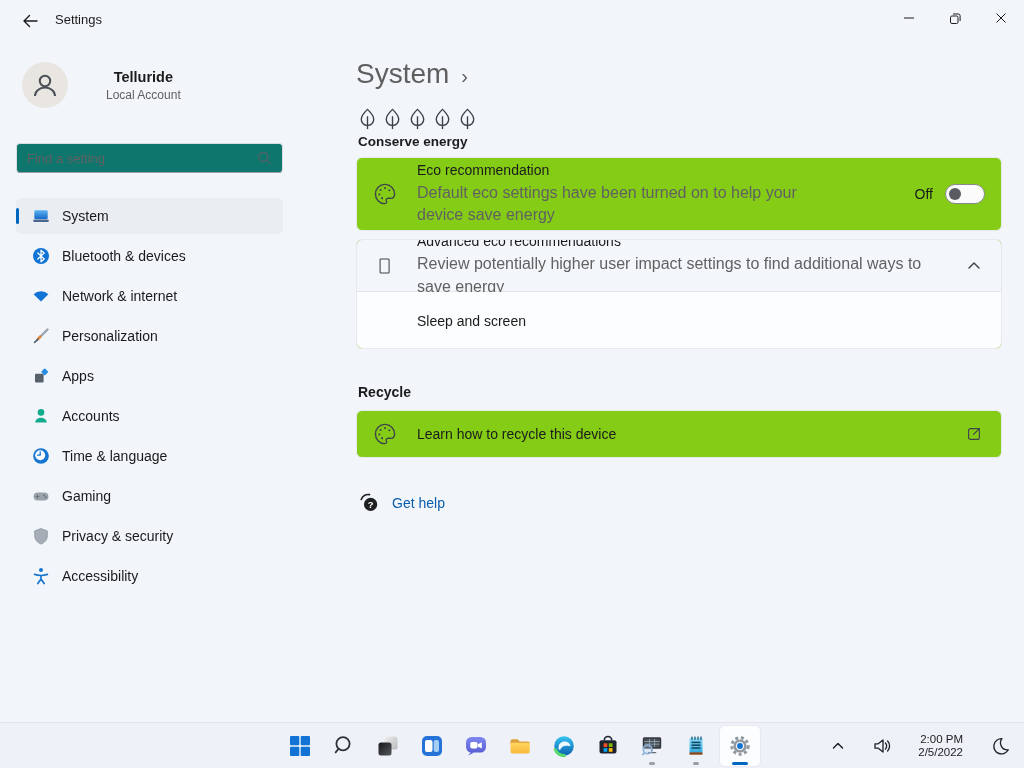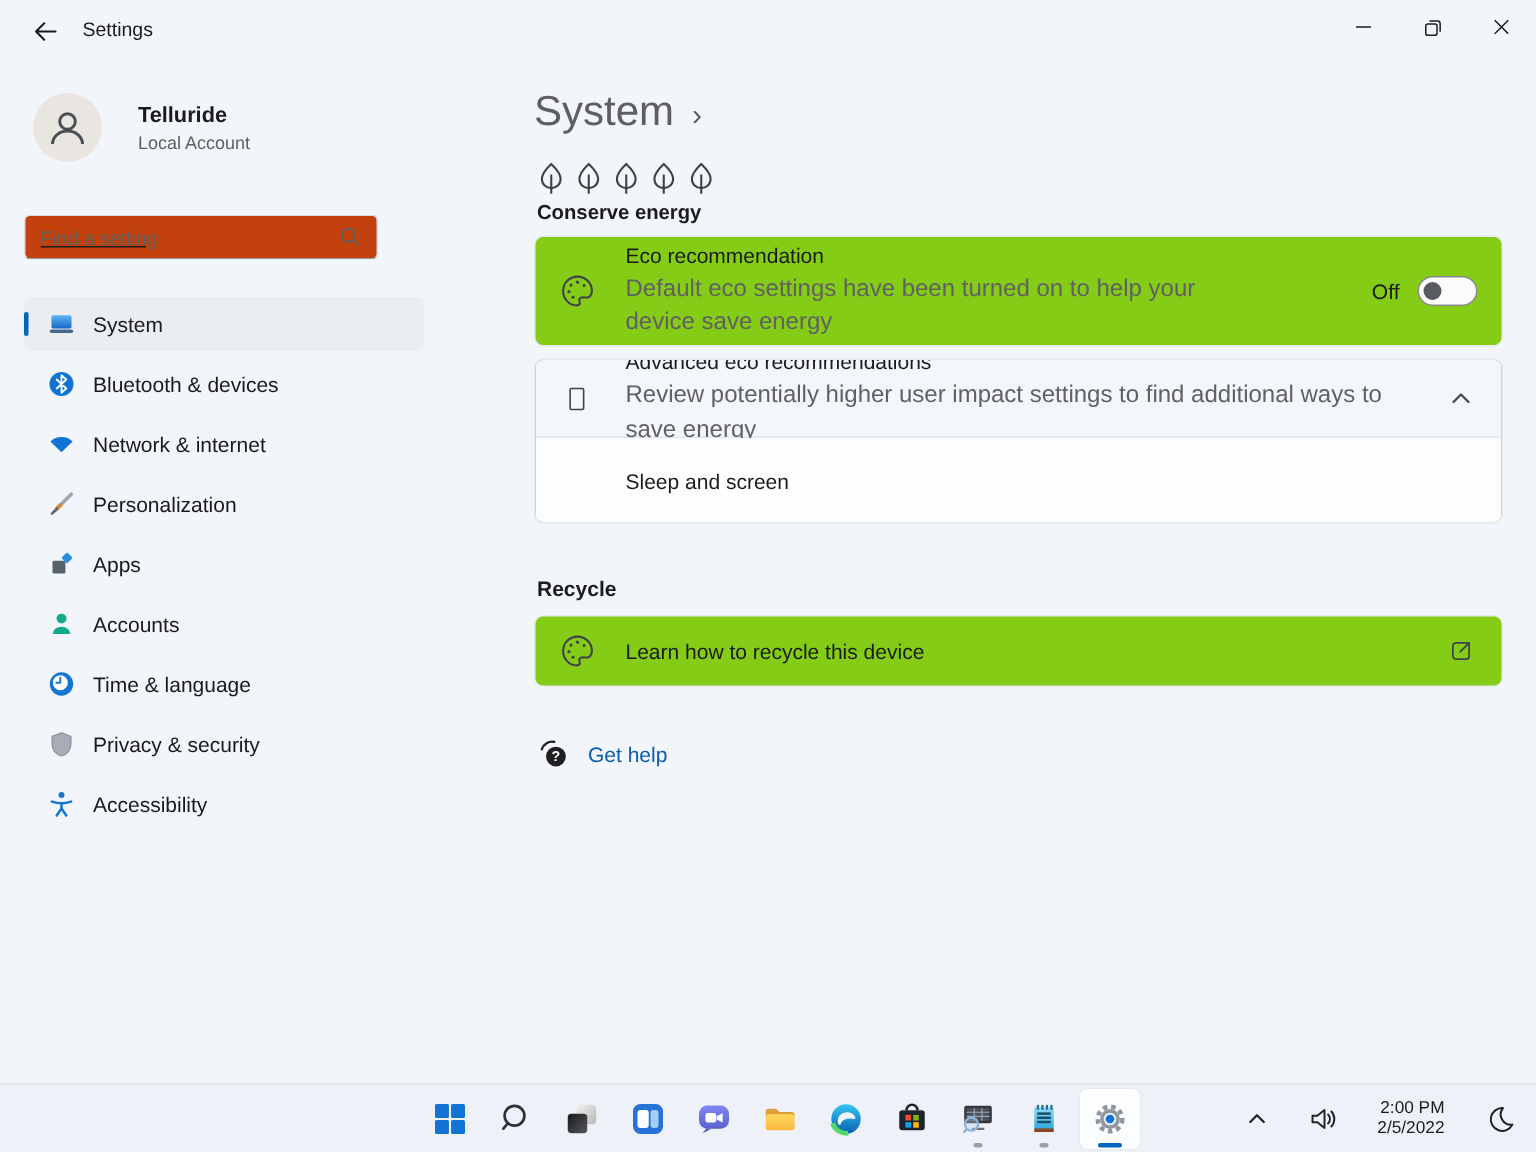--- a/index.html
+++ b/index.html
@@ -19,27 +19,27 @@
     display:flex; align-items:center; justify-content:center; border-radius:4px; cursor:pointer; }
   .app-title { position:absolute; left:55px; top:12px; font-size:13px; color:#1b1b1b; }
   .win-controls { position:absolute; right:0; top:0; display:flex; }
   .win-btn { width:46px; height:36px; display:flex; align-items:center; justify-content:center; cursor:pointer; }
 
   
   .sidebar { position:absolute; top:40px; left:0; width:300px; bottom:46px; }
   .profile { position:absolute; left:22px; top:22px; display:flex; align-items:center; cursor:pointer; }
   .avatar { width:46px; height:46px; border-radius:50%; background:#e9e6e2;
     display:flex; align-items:center; justify-content:center; overflow:hidden; }
-  .profile-text { margin-left:24px; }
+  .profile-text { margin-left:38px;text-align:center; }
   .profile-name { font-size:14.5px; font-weight:bold; color:#1b1b1b; }
   .profile-type { font-size:12px; color:#5f5f5f; margin-top:3px; }
 
-  .searchbox { position:absolute; left:16px; top:103px; width:236px; height:30px;
-    background:#c2410c; border:1px solid #d9dce1; border-bottom-color:#9a9ea6;
-    border-radius:4px; display:flex; align-items:center; padding:0 10px;text-decoration:underline; }
+  .searchbox { position:absolute; left:16px; top:103px; width:267px; height:30px;
+    background:#0f766e; border:1px solid #d9dce1; border-bottom-color:#9a9ea6;
+    border-radius:4px; display:flex; align-items:center; padding:0 10px; }
   .searchbox input { flex:1; border:none; outline:none; background:transparent;
     font-family:inherit; font-size:13px; color:#1b1b1b; }
   .searchbox input::placeholder { color:#606060; }
 
   .nav { position:absolute; left:16px; top:158px; width:267px; }
   .nav-item { position:relative; height:36px; margin-bottom:4px; border-radius:5px;
     display:flex; align-items:center; cursor:pointer; }
   .nav-item.active { background:#eaedf2; }
   .nav-item .accent { display:none; }
   .nav-item.active .accent { display:block; position:absolute; left:0; top:10px;
@@ -263,20 +263,32 @@
       <span class="nav-ic">
         <svg viewBox="0 0 18 18" width="18" height="18">
           <circle cx="9" cy="9" r="7.8" fill="#1576d2"></circle>
           <circle cx="8.2" cy="8.2" r="5" fill="#ffffff"></circle>
           <path d="M8.2 8.2 L8.2 4.8 M8.2 8.2 L5.6 8.2" stroke="#1576d2" stroke-width="1.3" stroke-linecap="round"></path>
         </svg>
       </span>
       <span class="nav-label">Time &amp; language</span>
     </div>
 
+    <div class="nav-item">
+
+      <span class="nav-ic">
+        <svg viewBox="0 0 18 18" width="18" height="18">
+          <rect x="1.6" y="5.4" width="14.8" height="8" rx="4" fill="#9aa2ac"></rect>
+          <path d="M5.4 8 v3 M3.9 9.5 h3" stroke="#6b737d" stroke-width="1.1" stroke-linecap="round"></path>
+          <circle cx="12" cy="8.4" r="1" fill="#6b737d"></circle>
+            <circle cx="13.8" cy="10.2" r="1" fill="#6b737d"></circle>
+        </svg>
+      </span>
+      <span class="nav-label">Gaming</span>
+    </div>
 
     <div class="nav-item">
 
       <span class="nav-ic">
         <svg viewBox="0 0 18 18" width="18" height="18">
           <path d="M9 1.6 L15.3 3.9 V8.6 C15.3 12.9 12.5 15.8 9 17 C5.5 15.8 2.7 12.9 2.7 8.6 V3.9 Z" fill="#a6adb6" stroke="#8b929b" stroke-width=".8"></path>
         </svg>
       </span>
       <span class="nav-label">Privacy &amp; security</span>
     </div>

